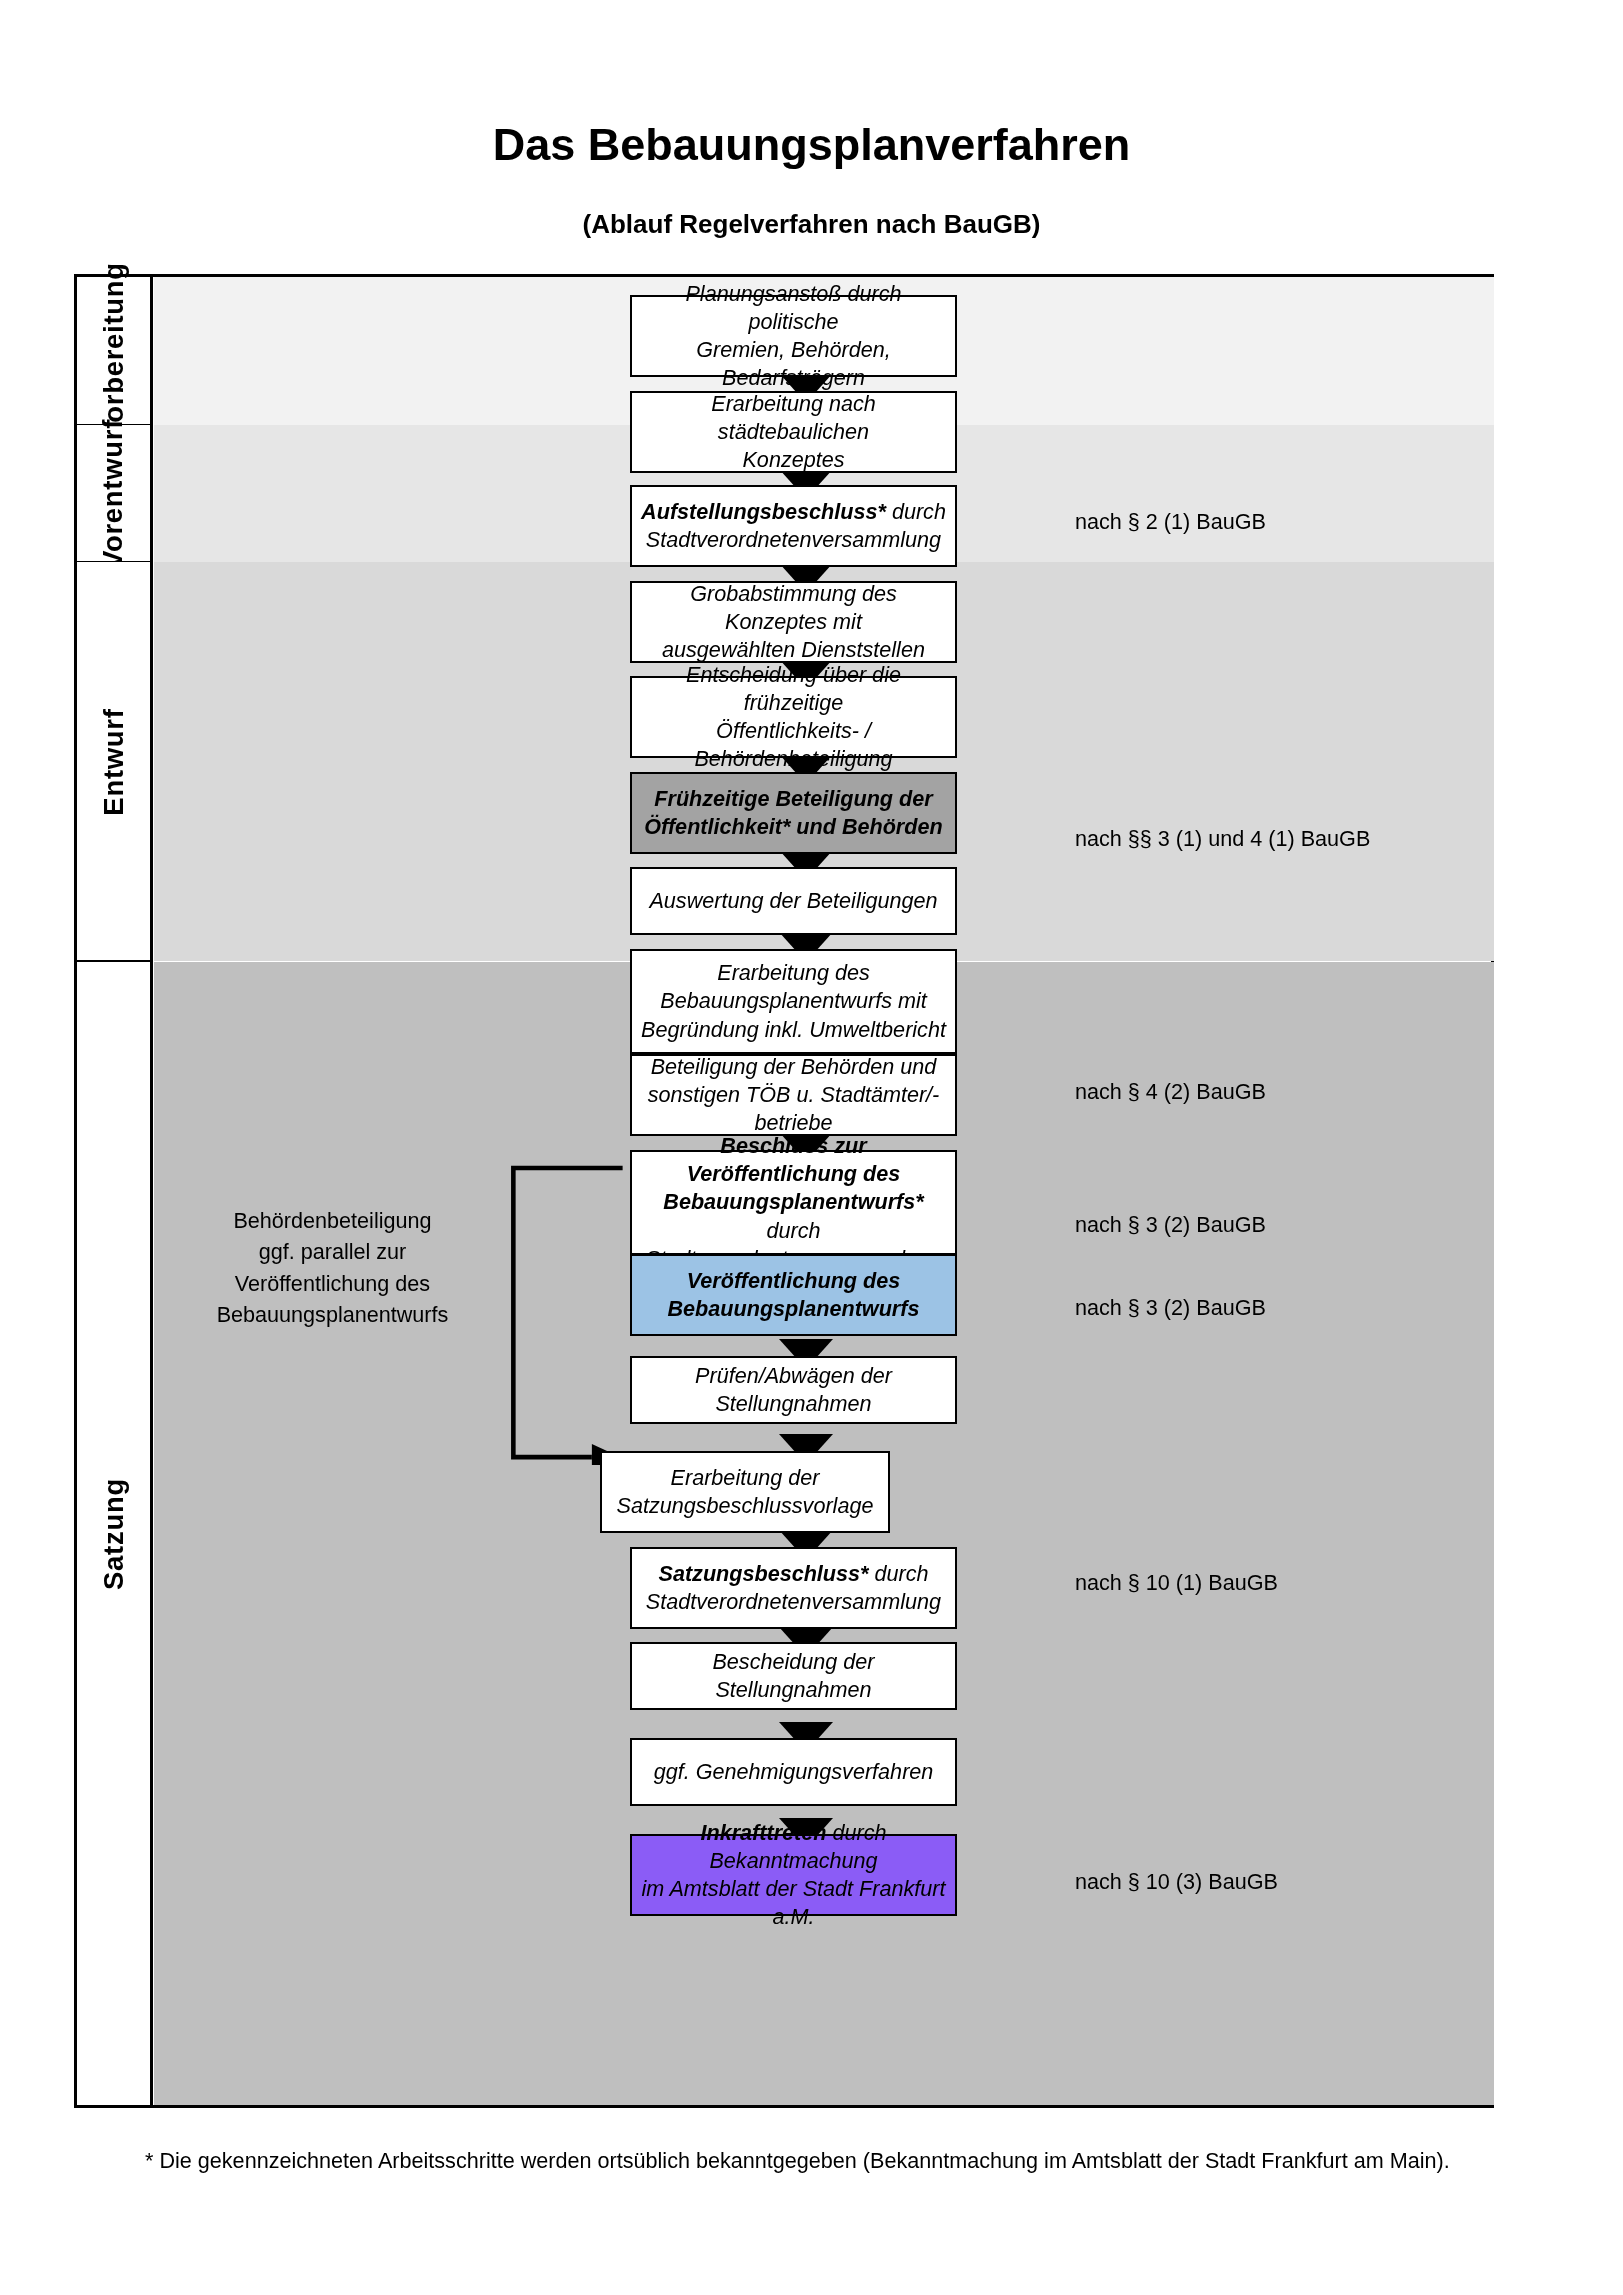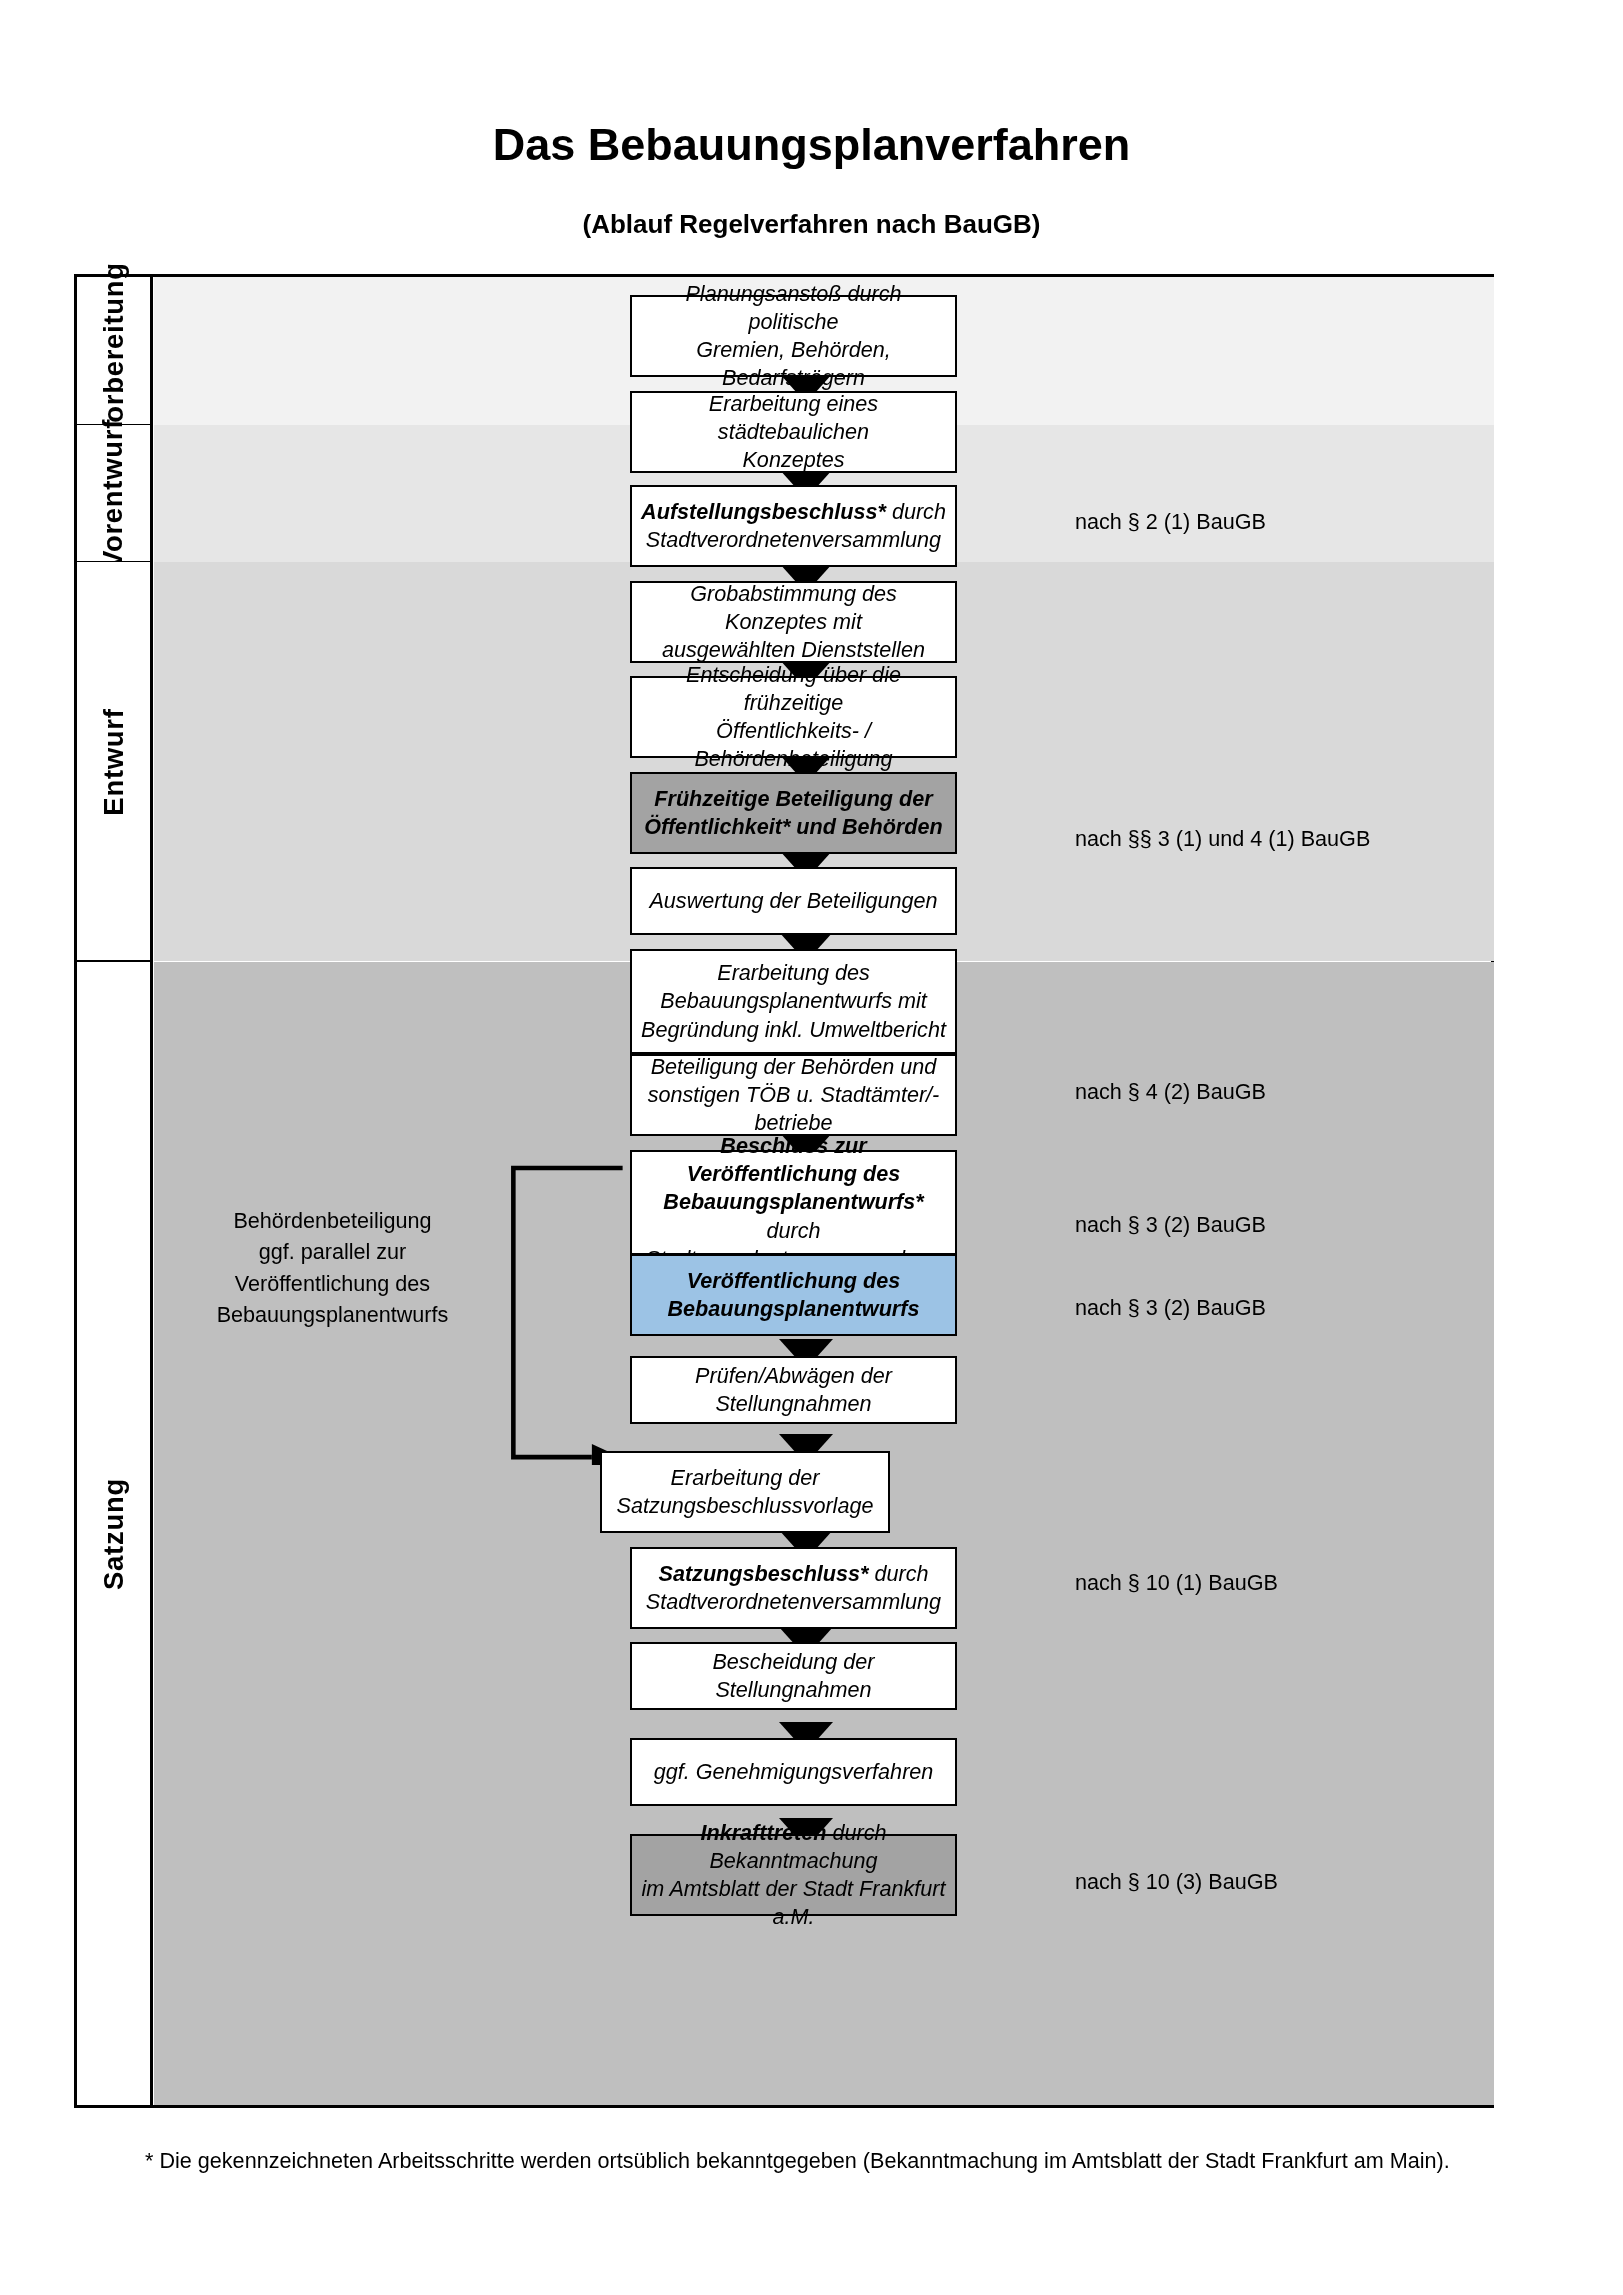--- a/index.html
+++ b/index.html
@@ -148,21 +148,21 @@
   </svg>
 
   <div class="fbox" style="left:553px;top:18.3px;width:327px;height:82px;">
     <span>
       <span>Planungsanstoß durch politische</span><br><span>Gremien, Behörden, Bedarfsträgern</span>
     </span>
   </div>
 
   <div class="fbox" style="left:553px;top:114px;width:327px;height:82px;">
     <span>
-      <span>Erarbeitung eines städtebaulichen</span><br><span>Konzeptes</span>
+      <span>Erarbeitung nach städtebaulichen</span><br><span>Konzeptes</span>
     </span>
   </div>
 
   <div class="fbox" style="left:553px;top:208px;width:327px;height:82px;">
     <span>
       <b>Aufstellungsbeschluss*</b><span> durch</span><br><span>Stadtverordnetenversammlung</span>
     </span>
   </div>
 
   <div class="fbox" style="left:553px;top:304px;width:327px;height:82px;">
@@ -236,21 +236,21 @@
       <span>Bescheidung der Stellungnahmen</span>
     </span>
   </div>
 
   <div class="fbox" style="left:553px;top:1461px;width:327px;height:68px;">
     <span>
       <span>ggf. Genehmigungsverfahren</span>
     </span>
   </div>
 
-  <div class="fbox blue" style="left: 553px; top: 1557px; width: 327px; height: 82px; background: #a3a3a3;">
+  <div class="fbox blue" style="left: 553px; top: 1557px; width: 327px; height: 82px; background: #8b5cf6;">
     <span>
       <b>Inkrafttreten</b><span> durch Bekanntmachung</span><br><span>im Amtsblatt der Stadt Frankfurt a.M.</span>
     </span>
   </div>
 
   <div id="side-note" style="left:118px;top:928px;">
     <div>Behördenbeteiligung</div>
     <div>ggf. parallel zur</div>
     <div>Veröffentlichung des</div>
     <div>Bebauungsplanentwurfs</div>

